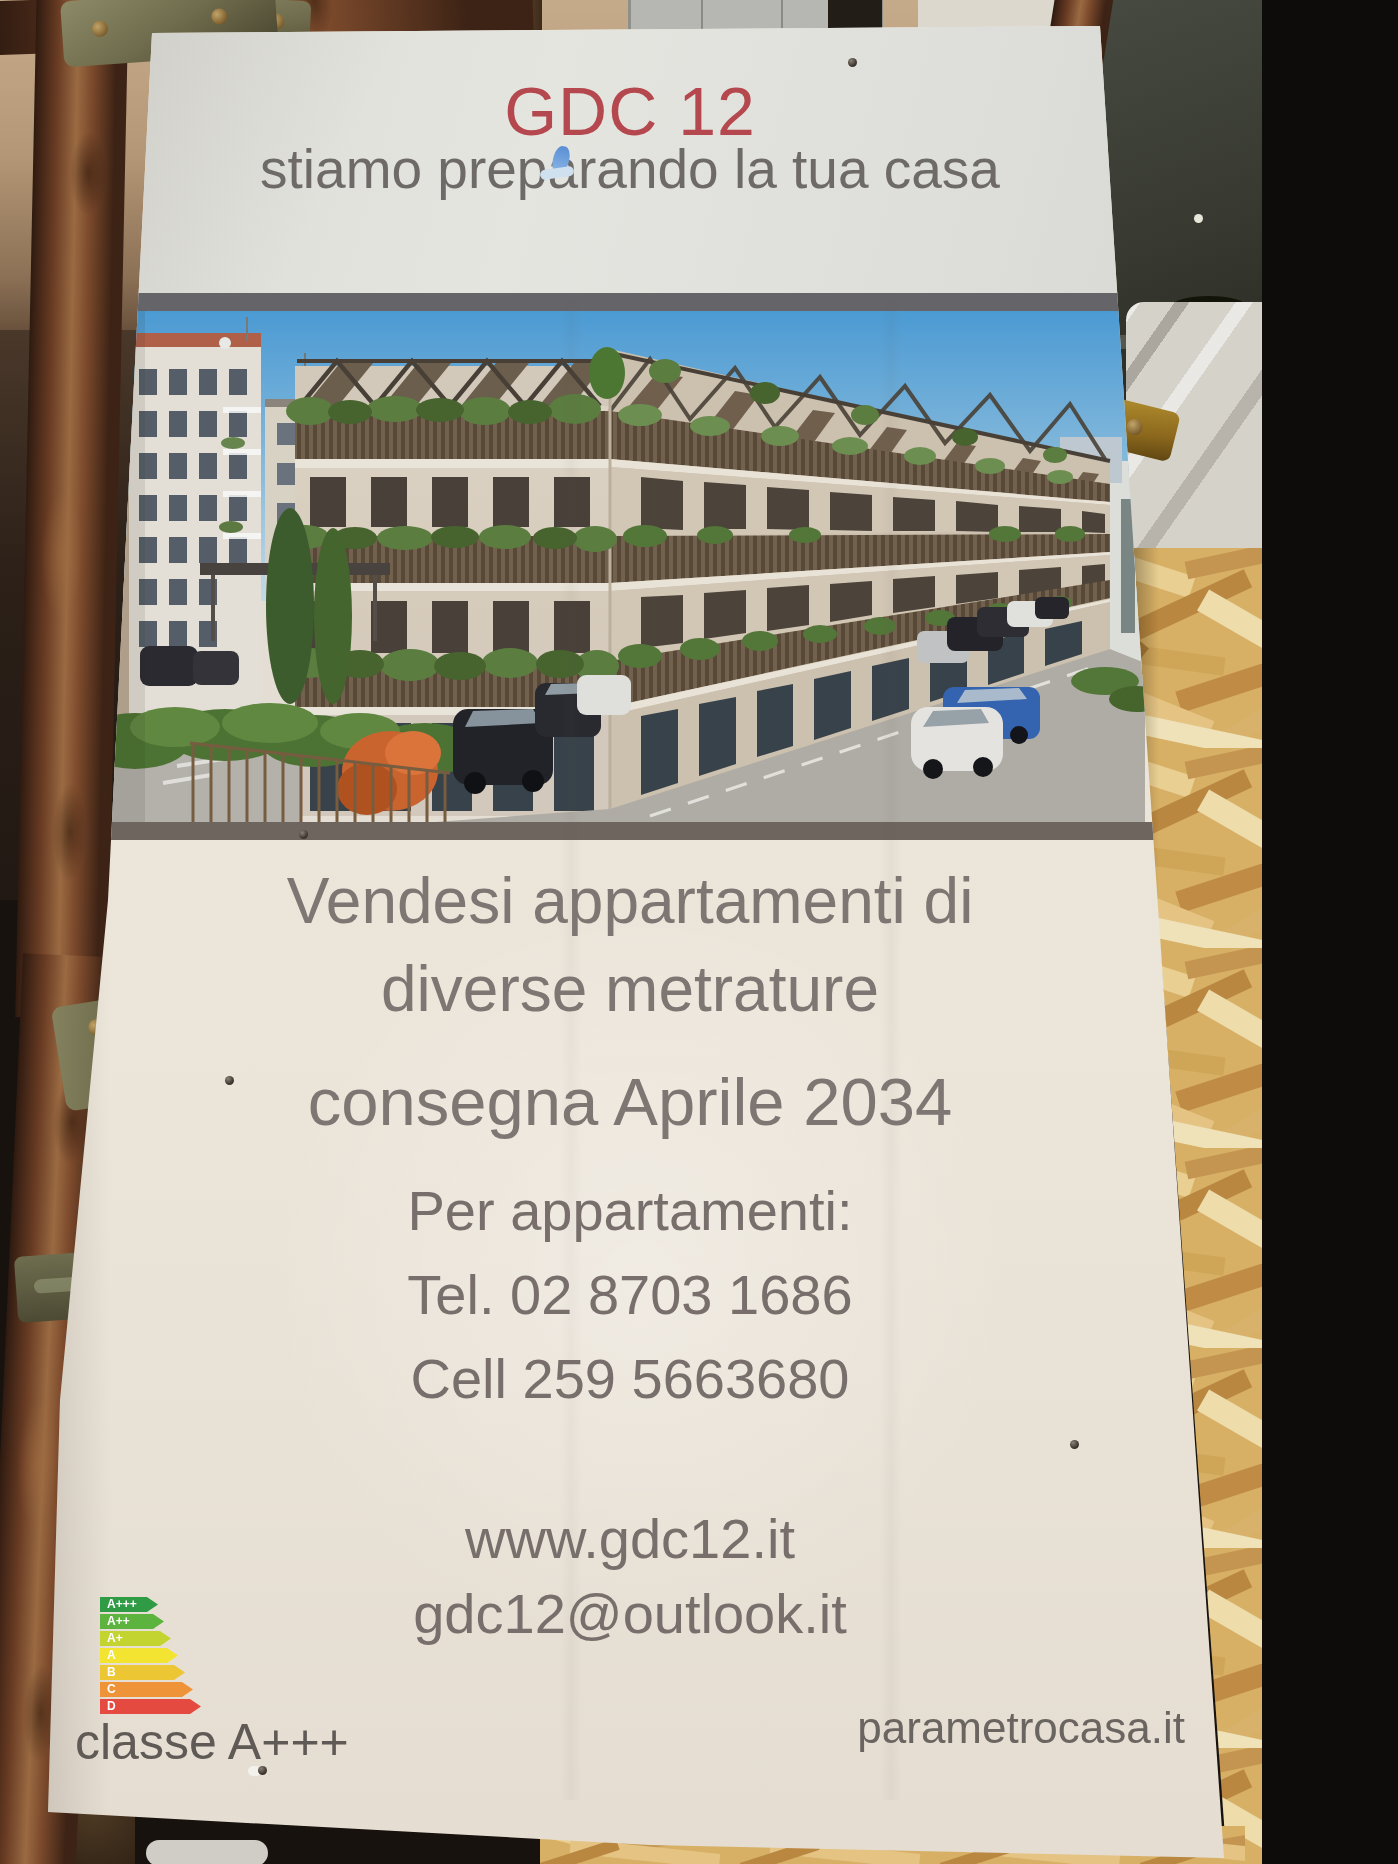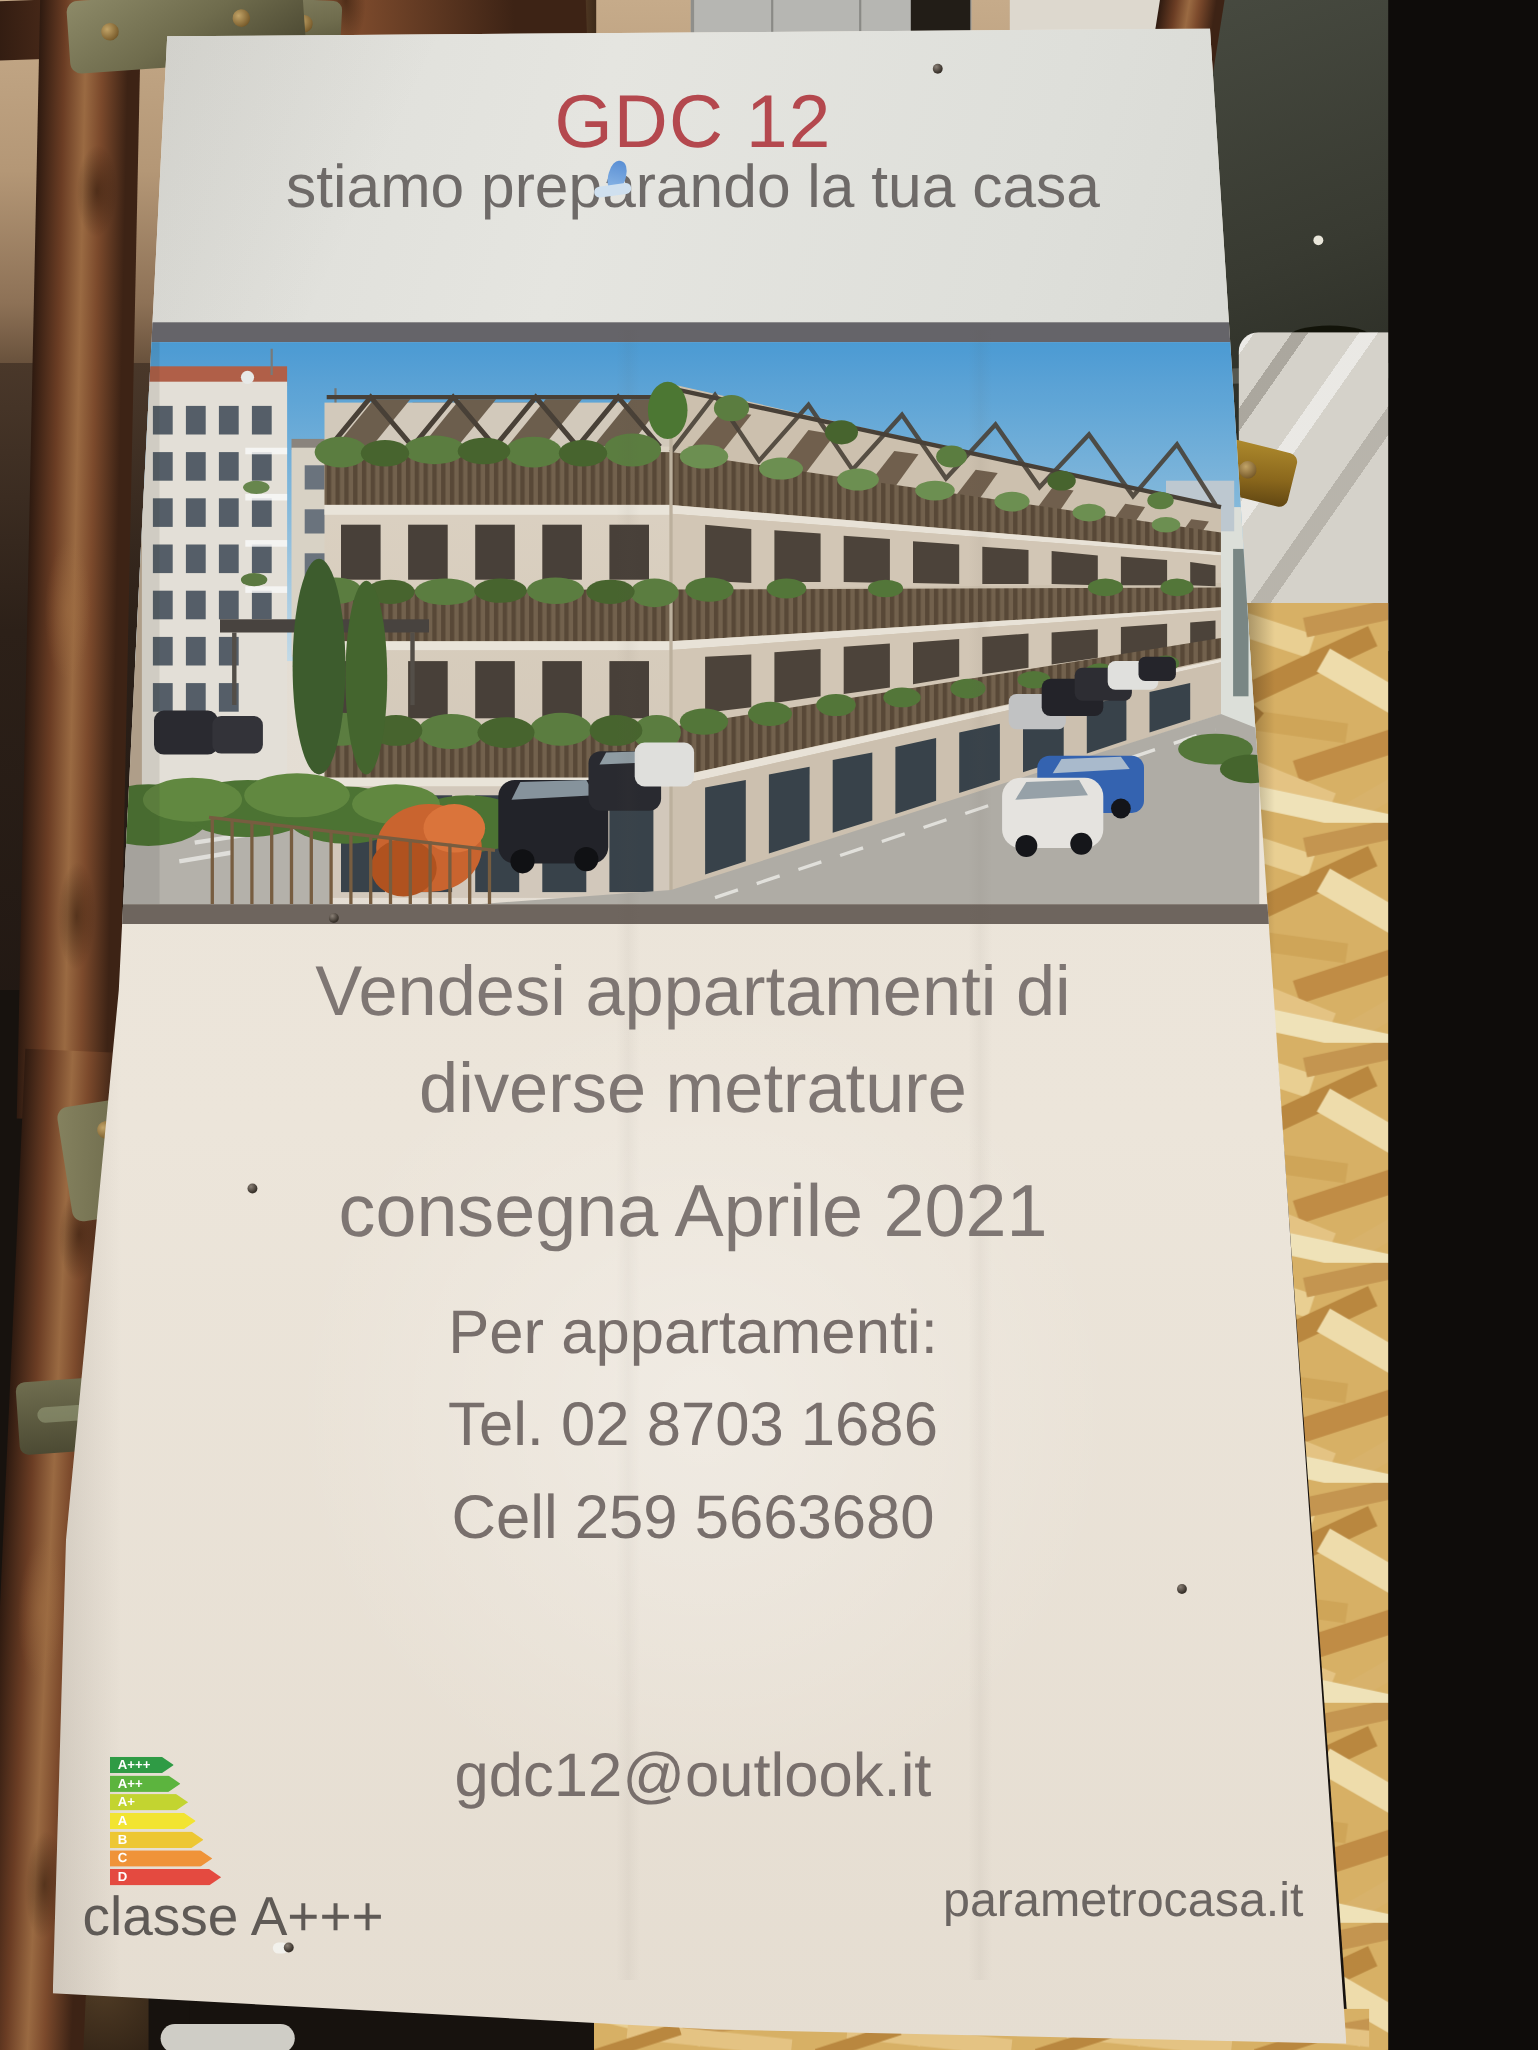--- a/index.html
+++ b/index.html
@@ -548,24 +548,25 @@
     </svg>
 
     <div class="abs divider divider-bottom" style="background: rgb(110, 101, 94);"></div>
     <div class="abs sign-left-shade"></div>
     <div class="abs crease" style="left:560px"></div>
     <div class="abs crease" style="left:880px"></div>
     <div class="abs soft-light"></div>
 
     <div class="abs sign-text t-big" style="top:952px">diverse metrature</div>
     <div class="abs sign-text t-big" style="top:864px">Vendesi appartamenti di</div>
-    <div class="abs sign-text t-consegna">consegna Aprile 2021</div>
+    <div class="abs sign-text t-consegna">consegna Aprile 2034</div>
     <div class="abs sign-text t-med" style="top:1178px">Per appartamenti:</div>
     <div class="abs sign-text t-med" style="top:1262px">Tel. 02 8703 1686</div>
     <div class="abs sign-text t-med" style="top:1346px">Cell 259 5663680</div>
+    <div class="abs sign-text t-med" style="top:1506px">www.gdc12.it</div>
     <div class="abs sign-text t-med" style="top:1581px">gdc12@outlook.it</div>
 
     <div id="energy-scale" class="abs">
         <div class="e-row" style="width: 58px; background: rgb(47, 155, 69);">A+++</div>
         <div class="e-row" style="width: 64px; background: rgb(92, 180, 62);">A++</div>
         <div class="e-row" style="width: 71px; background: rgb(195, 212, 48);">A+</div>
         <div class="e-row" style="width: 78px; background: rgb(242, 228, 49);">A</div>
         <div class="e-row" style="width: 85px; background: rgb(237, 199, 51);">B</div>
         <div class="e-row" style="width: 93px; background: rgb(239, 147, 57);">C</div>
         <div class="e-row" style="width: 101px; background: rgb(228, 74, 64);">D</div>

